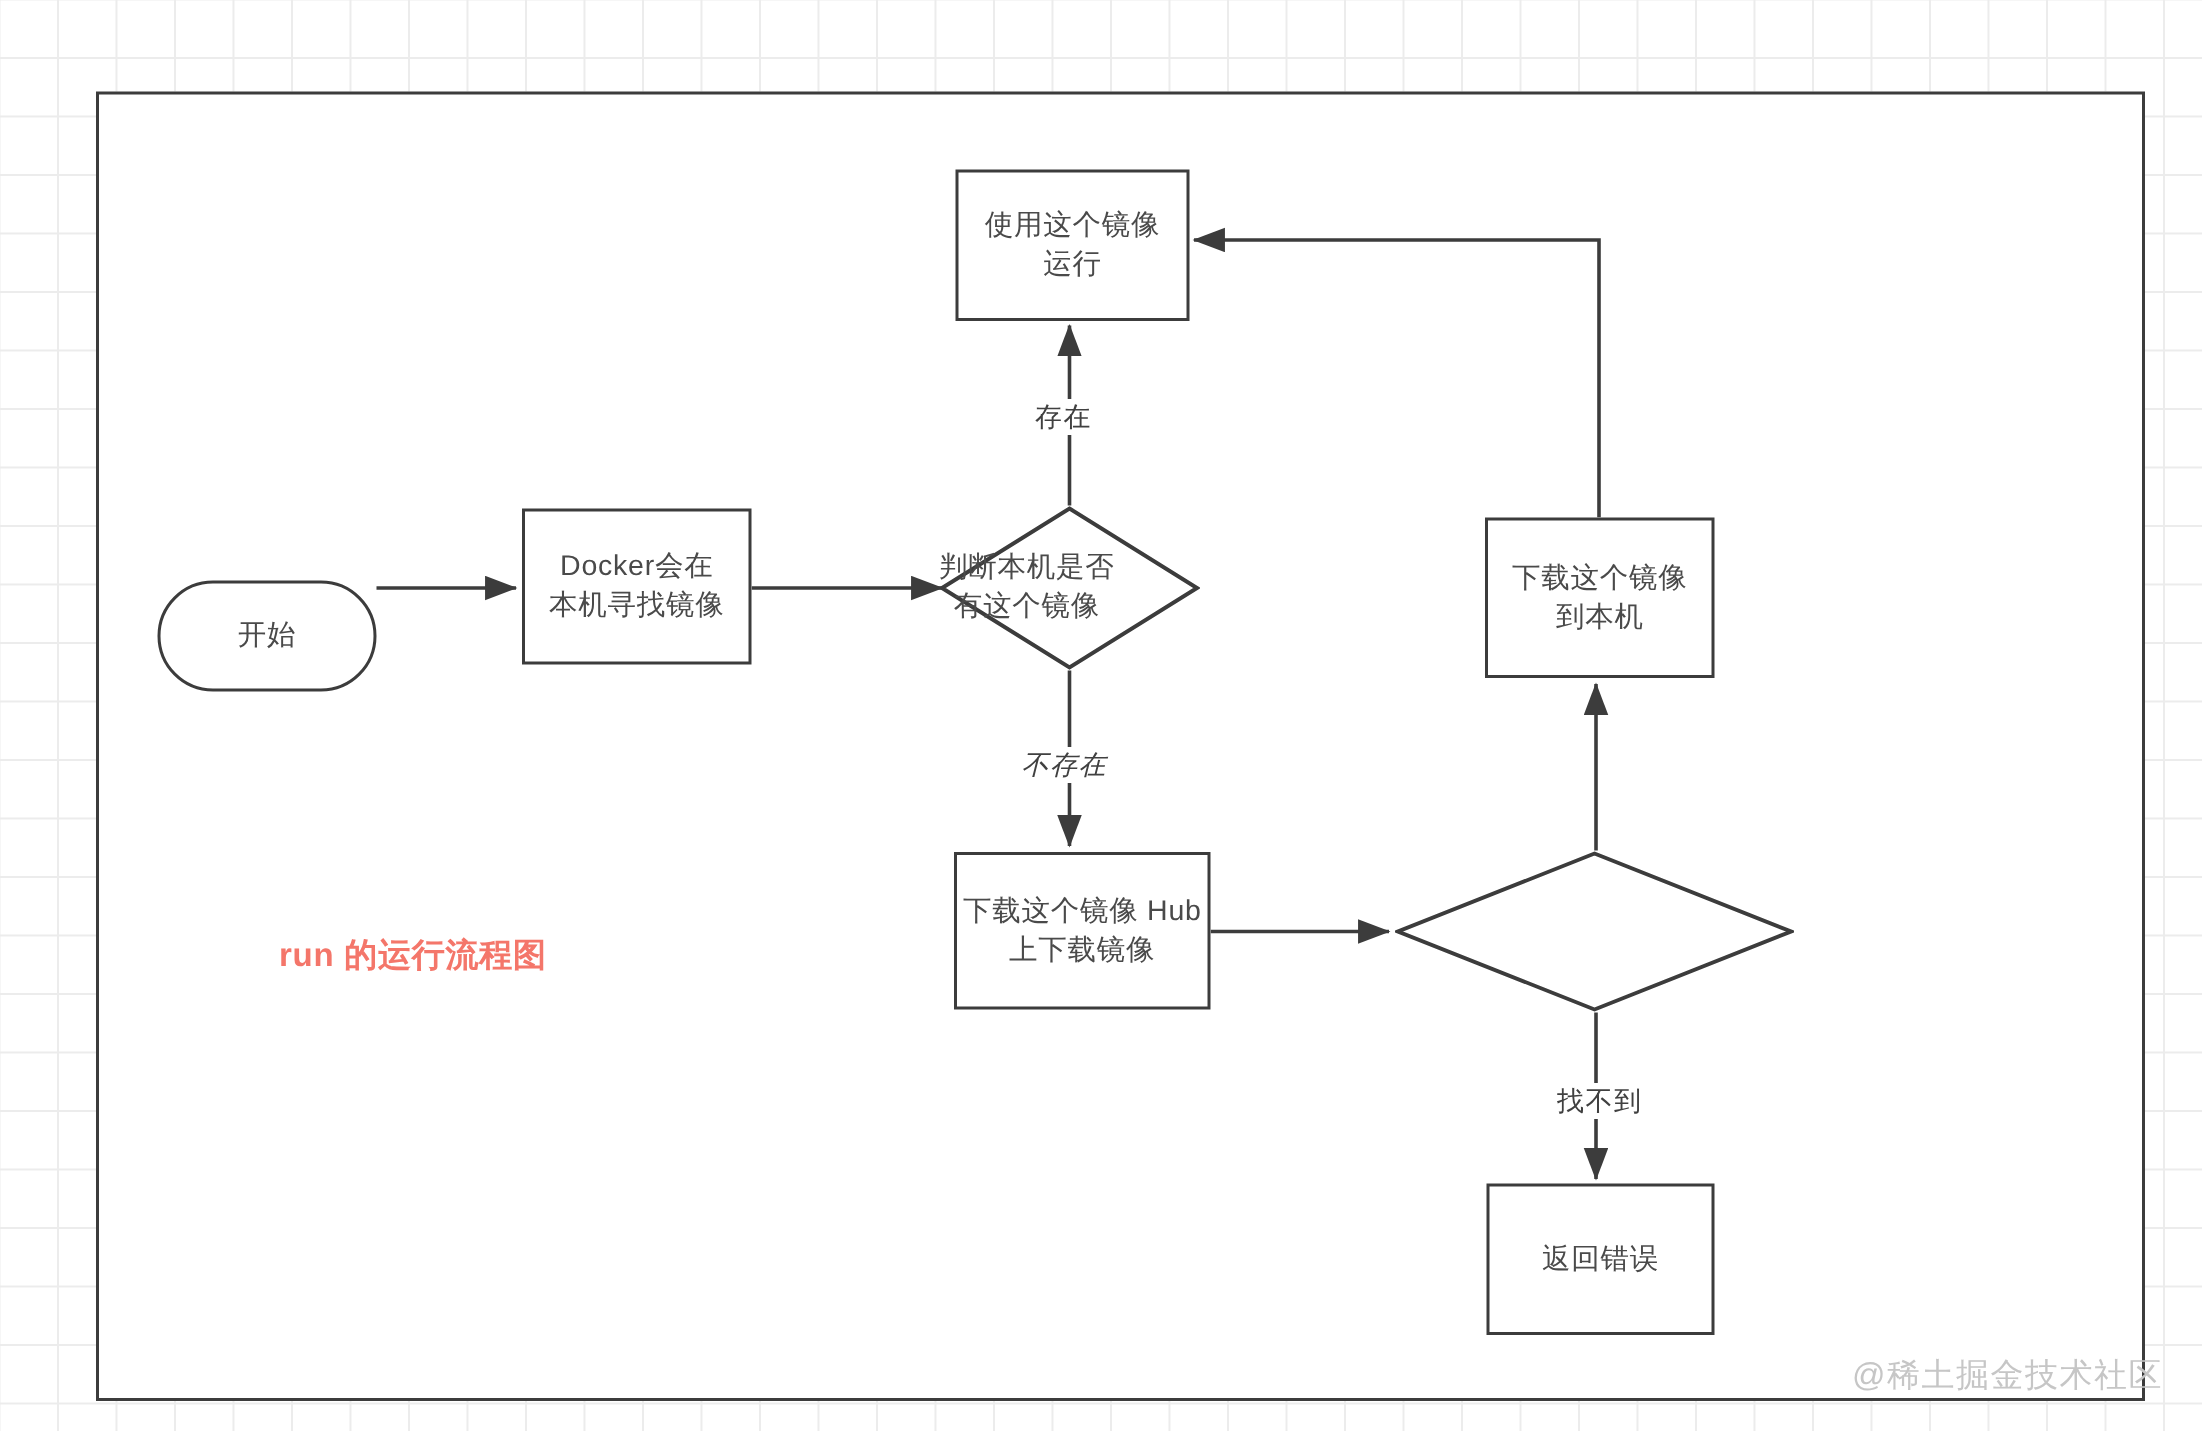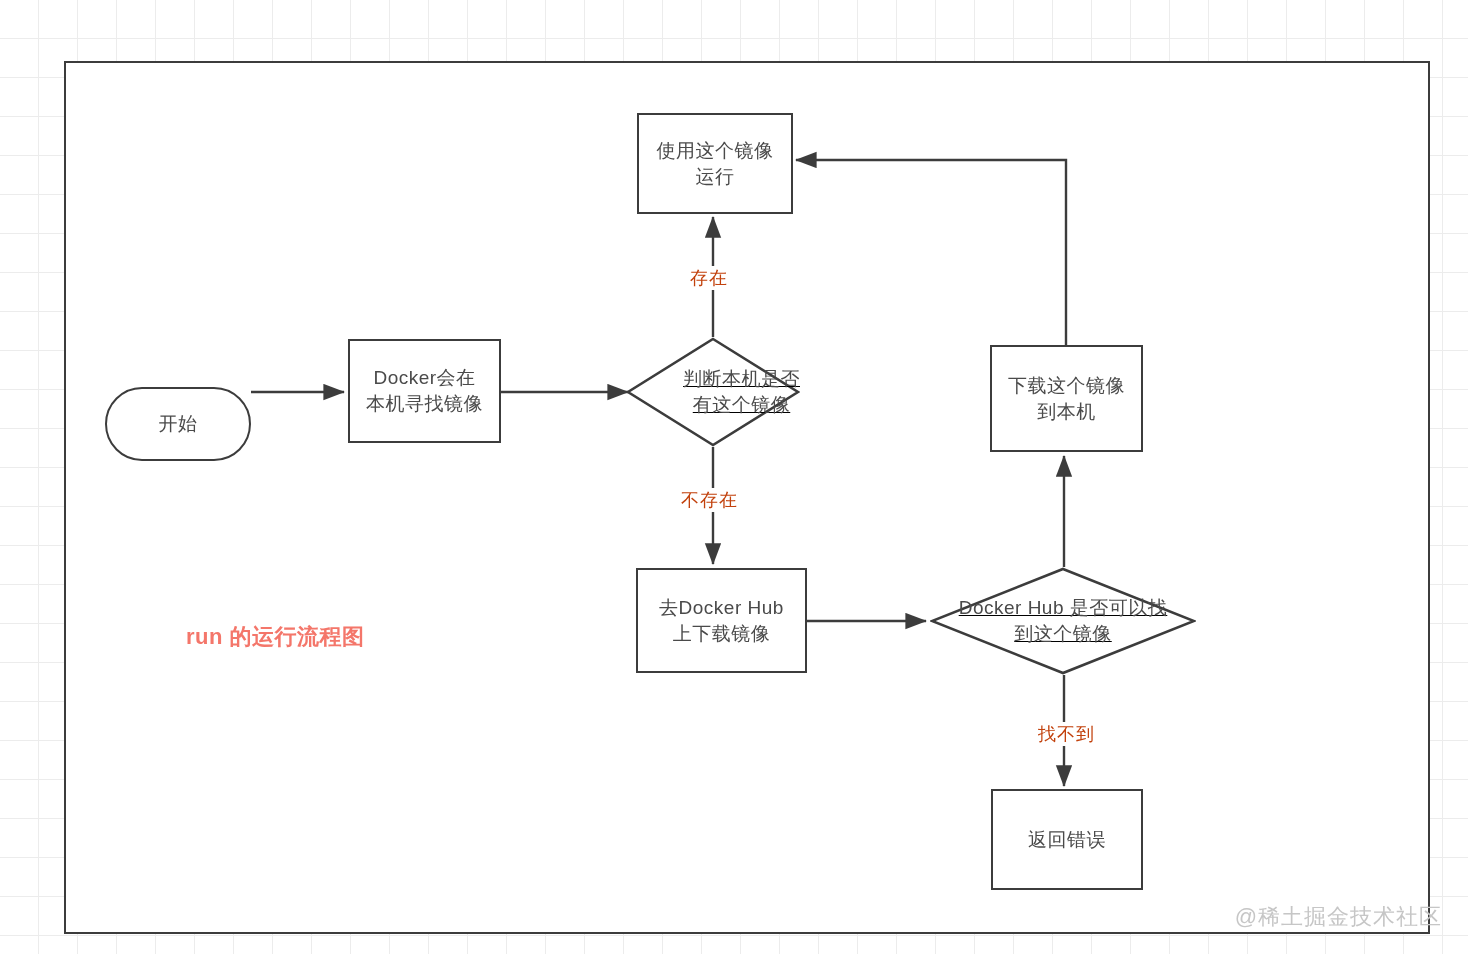--- a/index.html
+++ b/index.html
@@ -70,22 +70,21 @@
   .stadium {
     background: #ffffff;
     border: 2px solid #3c3c3c;
     border-radius: 40px;
     margin-top: 32px;
   }
   .diamond-wrap {
     position: absolute;
     display: flex;
     align-items: center;
-    justify-content: flex-end;
-    text-decoration: underline;
+    justify-content: flex-start;
   }
   .diamond-wrap svg {
     position: absolute;
     left: 0;
     top: 0;
   }
   .diamond-label {
     position: relative;
     z-index: 2;
     text-align: center;
@@ -95,21 +94,21 @@
     letter-spacing: .5px;
     white-space: pre-line;
   }
   .diamond-label.wide {
     width: 330px;
   }
 
   
   .edge-label {
     position: absolute;
-    color: #c2410c;
+    color: #404040;
     font-size: 18px;
     letter-spacing: 1px;
     background: #ffffff;
     padding: 0 4px;
     white-space: nowrap;
   }
 
   
   #caption {
     position: absolute;
@@ -196,44 +195,42 @@
 
   <div class="diamond-wrap" style="left:626px; top:337px; width:174px; height:110px;">
     <svg width="174" height="110" viewBox="0 0 174 110" xmlns="http://www.w3.org/2000/svg">
       <polygon points="87,2 172,55 87,108 2,55" fill="#ffffff" stroke="#3c3c3c" stroke-width="2.6"></polygon>
     </svg>
     <span class="diamond-label">判断本机是否
 有这个镜像</span>
   </div>
 
   <div class="node rect" style="left:636px; top:568px; width:171px; height:105px;">
-    <span>去Docker Hub
+    <span>下载这个镜像 Hub
 上下载镜像</span>
   </div>
 
   <div class="diamond-wrap" style="left:930px; top:567px; width:266px; height:108px;">
     <svg width="266" height="108" viewBox="0 0 266 108" xmlns="http://www.w3.org/2000/svg">
       <polygon points="133,2 264,54 133,106 2,54" fill="#ffffff" stroke="#3c3c3c" stroke-width="2.6"></polygon>
     </svg>
-    <span class="diamond-label wide">Docker Hub 是否可以找
-到这个镜像</span>
   </div>
 
   <div class="node rect" style="left:991px; top:789px; width:152px; height:101px;">
     <span>返回错误</span>
   </div>
 
   <div class="node rect" style="left:990px; top:345px; width:153px; height:107px;">
     <span>下载这个镜像
 到本机</span>
   </div>
 
   <div class="edge-label" style="left:686px; top:266px;">存在</div>
 
-  <div class="edge-label" style="left:677px; top:488px;">不存在</div>
+  <div class="edge-label" style="left:677px; top:498px;font-style:italic;">不存在</div>
 
   <div class="edge-label" style="left:1034px; top:722px;">找不到</div>
 
   <div id="caption">run 的运行流程图</div>
 
   <div id="watermark">@稀土掘金技术社区</div>
 
 </div>
 
 </body></html>

